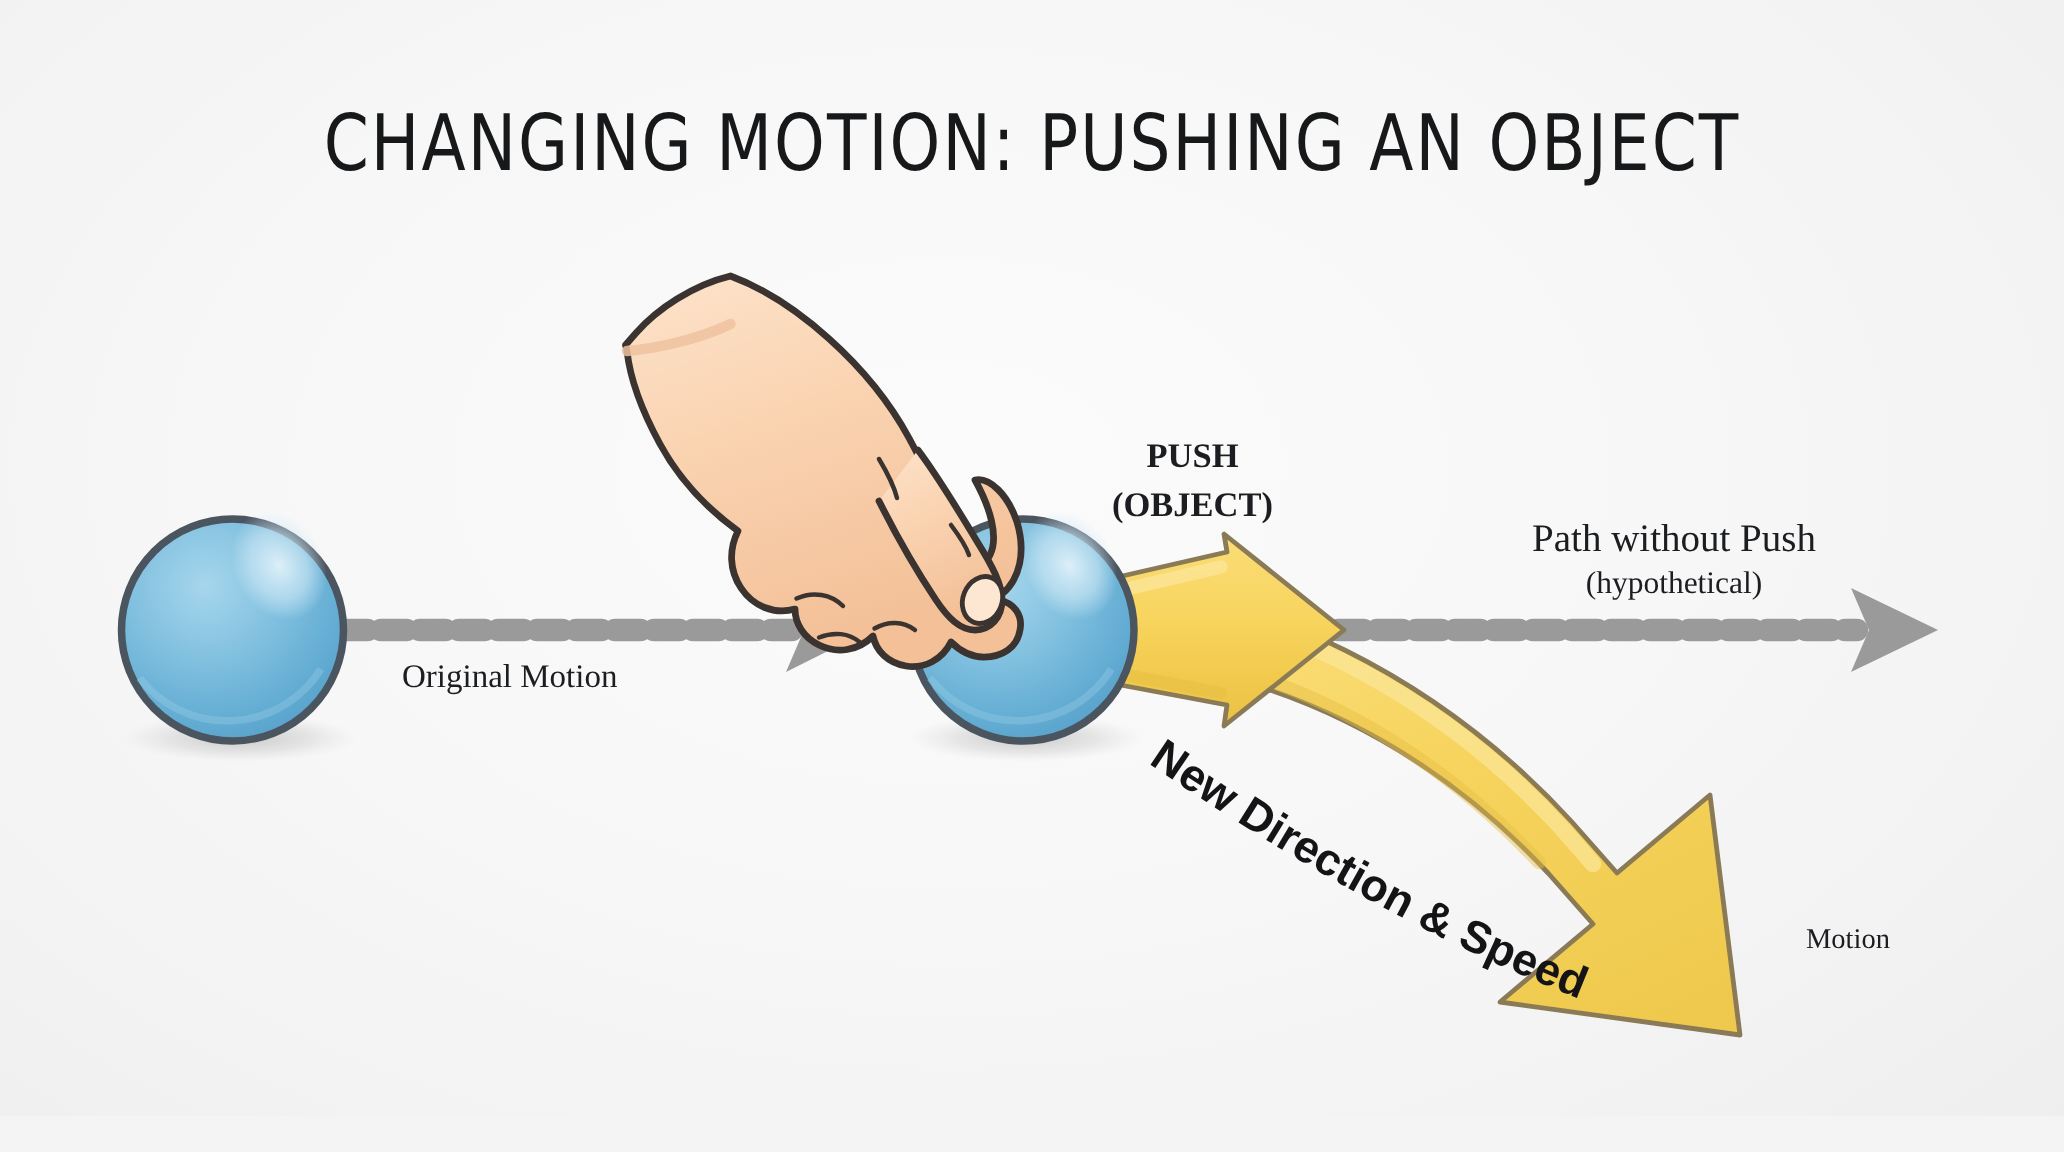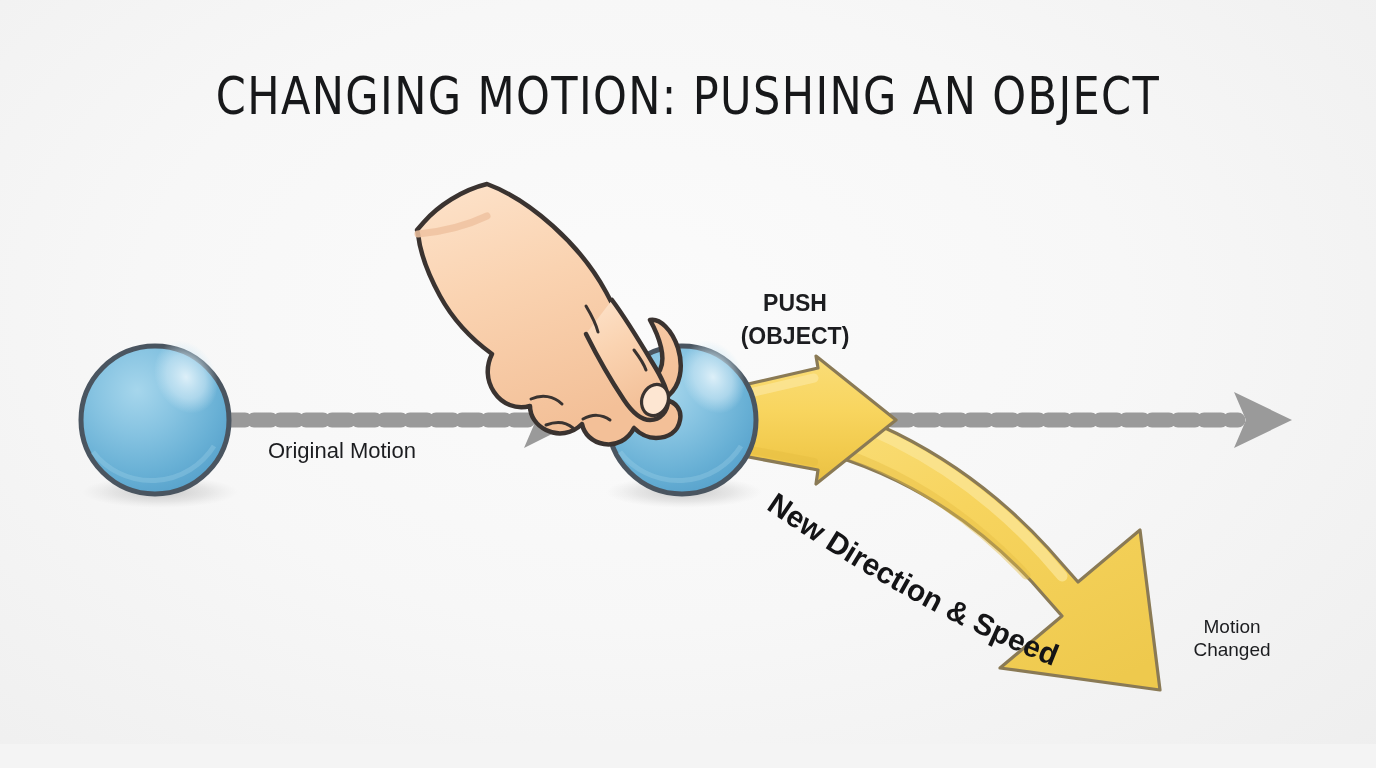--- a/index.html
+++ b/index.html
@@ -41,20 +41,21 @@
     font-weight: 400;
     font-family: "DejaVu Sans Condensed", "Liberation Sans Narrow", "Liberation Sans", sans-serif;
     transform: scaleX(0.92);
     transform-origin: 50% 50%;
     white-space: nowrap;
   }
   .lbl {
     position: absolute;
     color: #1c1d20;
     white-space: nowrap;
+    font-family: Liberation Serif, serif;
   }
   .lbl-original {
     left: 268px;
     top: 438px;
     font-size: 22px;
   }
   .lbl-push {
     left: 735px;
     top: 287px;
     font-size: 23px;
@@ -252,19 +253,22 @@
     </text>
   </svg>
 
   <div class="lbl lbl-original">Original Motion</div>
 
   <div class="lbl lbl-push">
     <div>PUSH</div>
     <div>(OBJECT)</div>
   </div>
 
+  <div class="lbl lbl-path">
+    <span>Path without Push</span>
+    <span class="sub">(hypothetical)</span>
+  </div>
 
   <div class="lbl lbl-motion">
     <div>Motion</div>
-    <div>Changed</div>
   </div>
 
 </div>
 
 </body></html>

